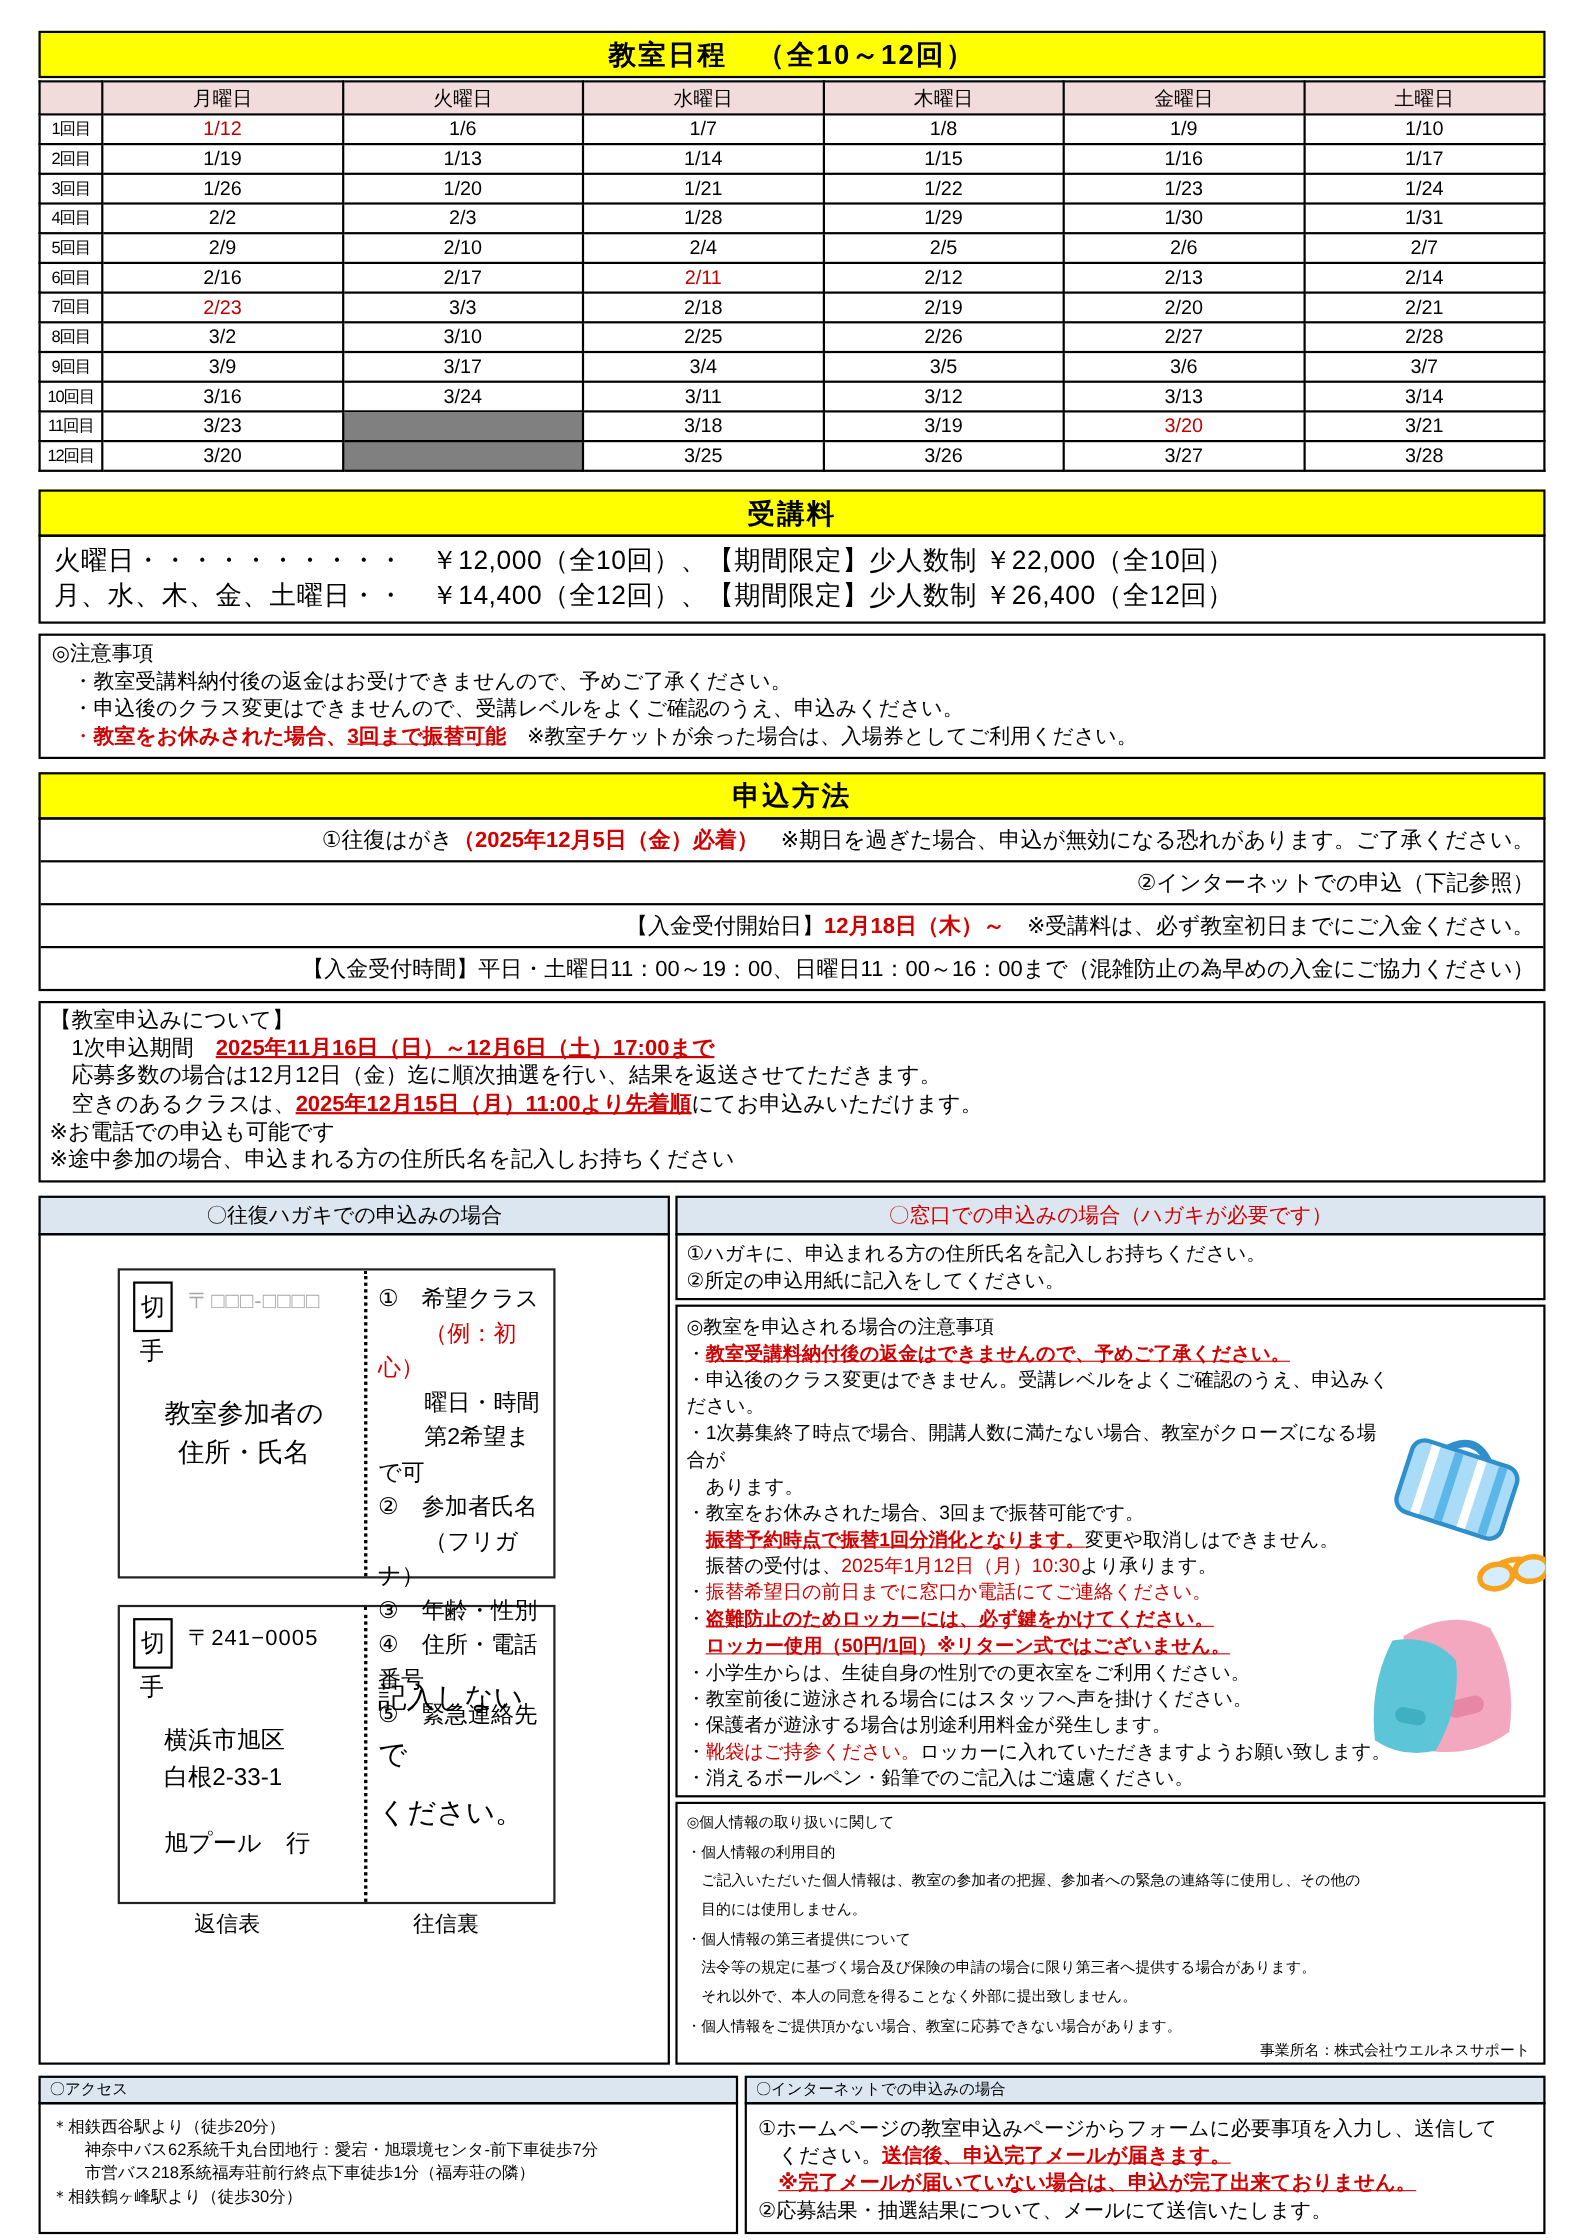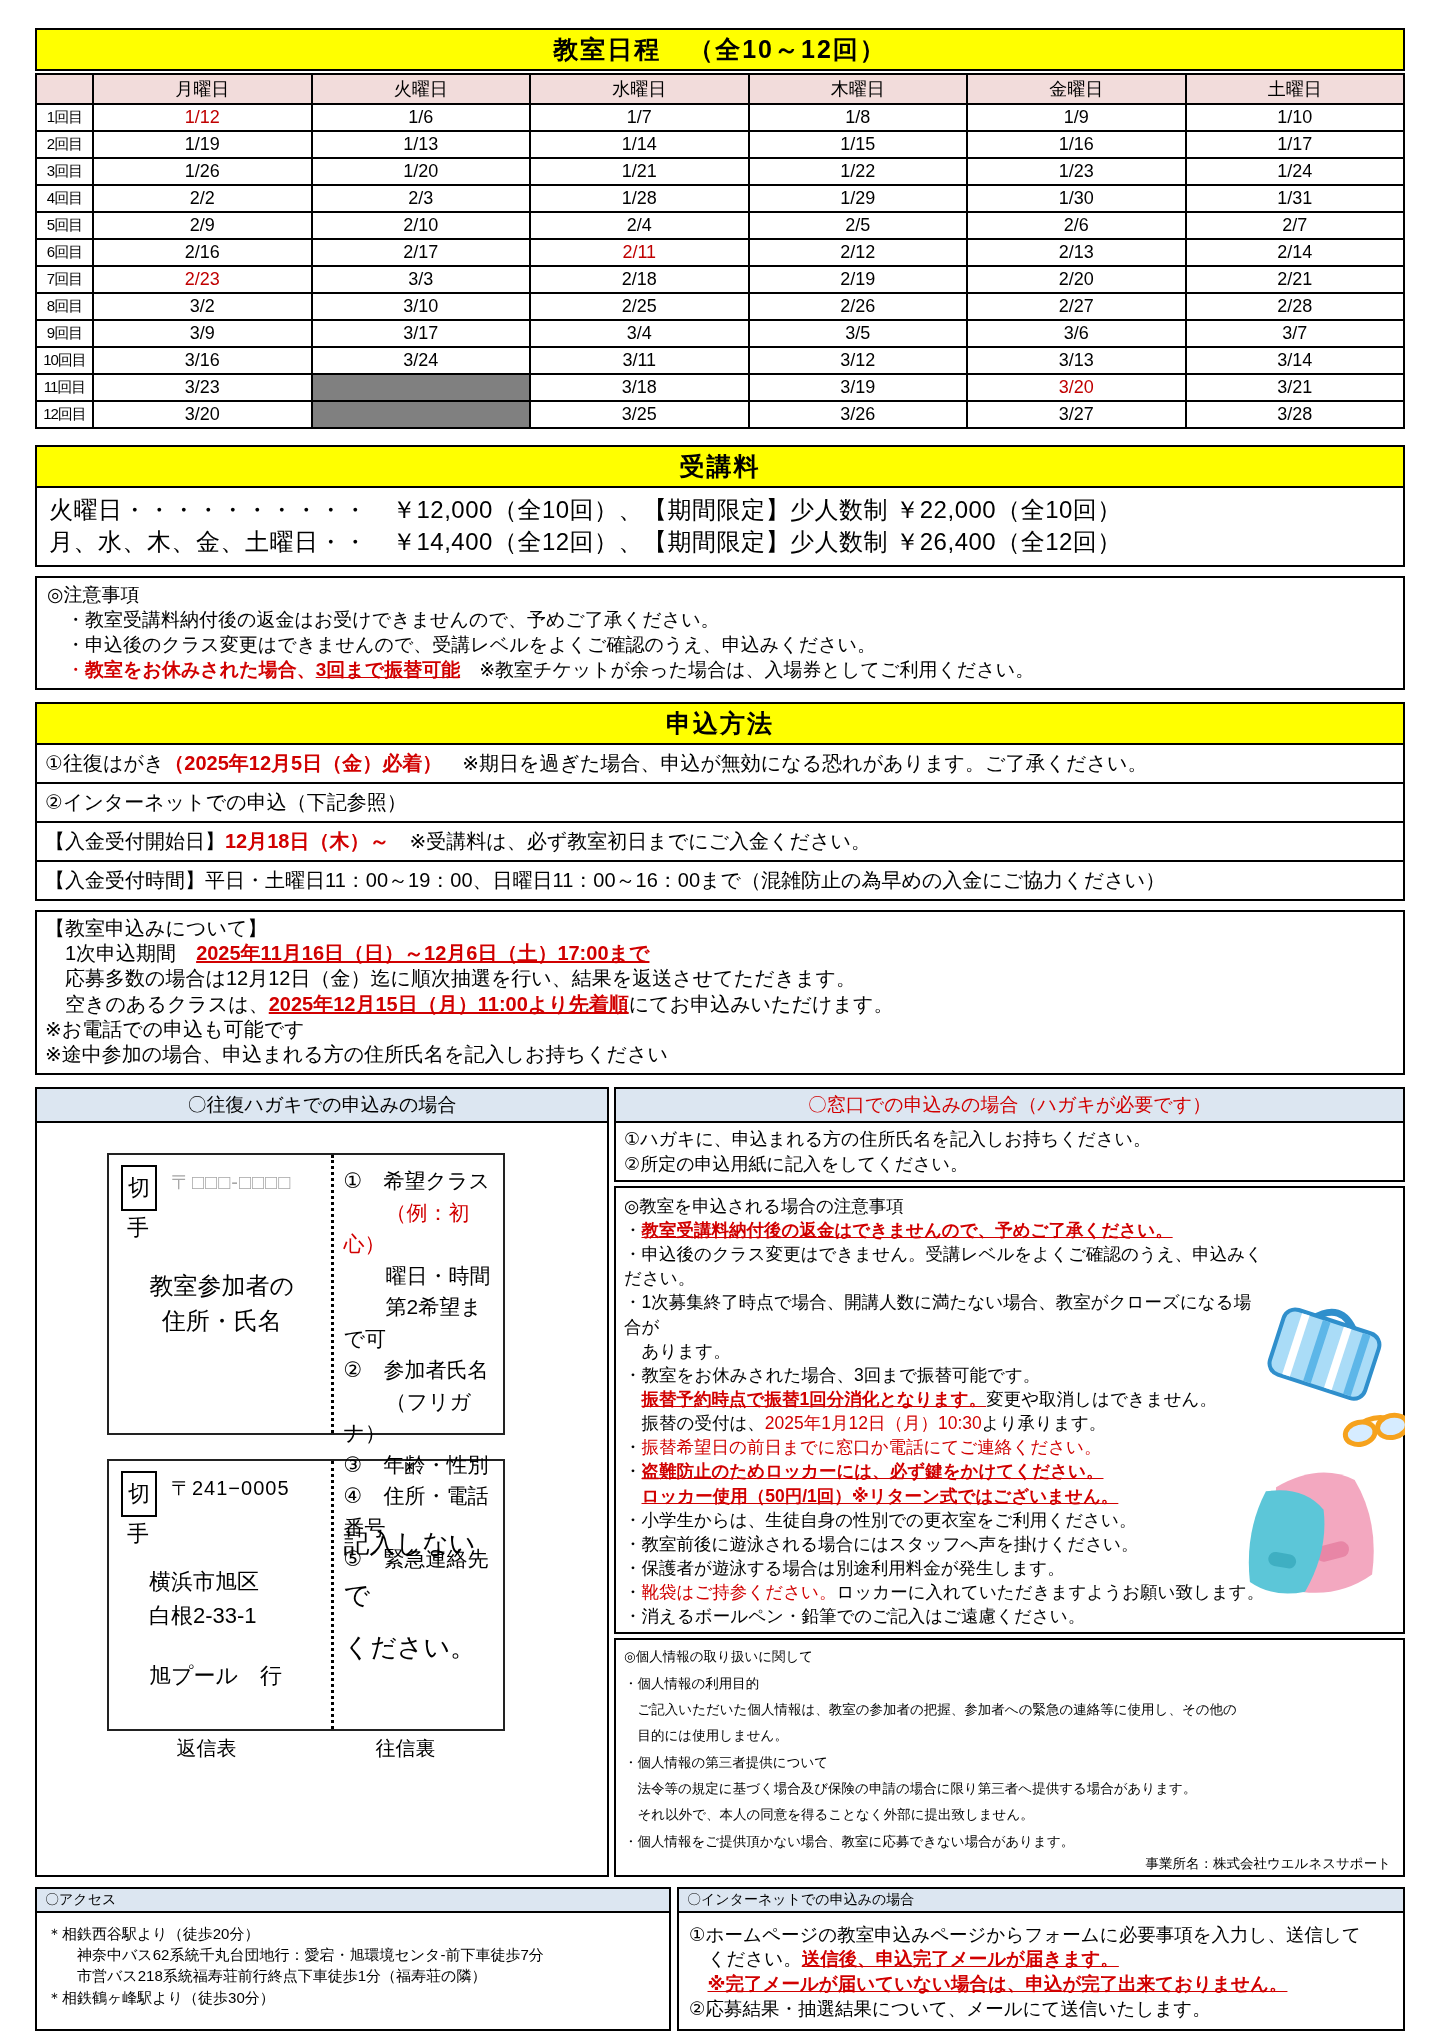--- a/index.html
+++ b/index.html
@@ -43,21 +43,21 @@
   
   .fees-bar{margin-top:16px;}
   .fees-box{border:2px solid #000;margin-top:-2px;padding:6px 12px;}
   .fees-box .line{font-size:24px;line-height:1.35;letter-spacing:0.5px;}
   .notes-box{border:2px solid #000;margin-top:9px;padding:4px 10px 6px;}
   .notes-box .line{font-size:19px;line-height:1.32;}
 
   
   .apply-bar{margin-top:12px;}
   .apply-rows{border:2px solid #000;margin-top:-2px;}
-  .apply-rows .line{font-size:20px;padding:5px 8px;border-bottom:2px solid #000;}
+  .apply-rows .line{font-size:20px;padding:5px 8px;border-bottom:2px solid #000;text-align:right;}
   .apply-rows .line:last-child{border-bottom:none;}
   .apply-info{border:2px solid #000;margin-top:9px;padding:4px 8px 6px;}
   .apply-info .line{font-size:20px;line-height:1.26;}
 
   
   .cols{display:flex;gap:5px;margin-top:12px;align-items:stretch;}
   .colhead{
     border:2px solid #000;background:var(--blue);text-align:center;
     font-size:19px;padding:3px 12px;
   }

